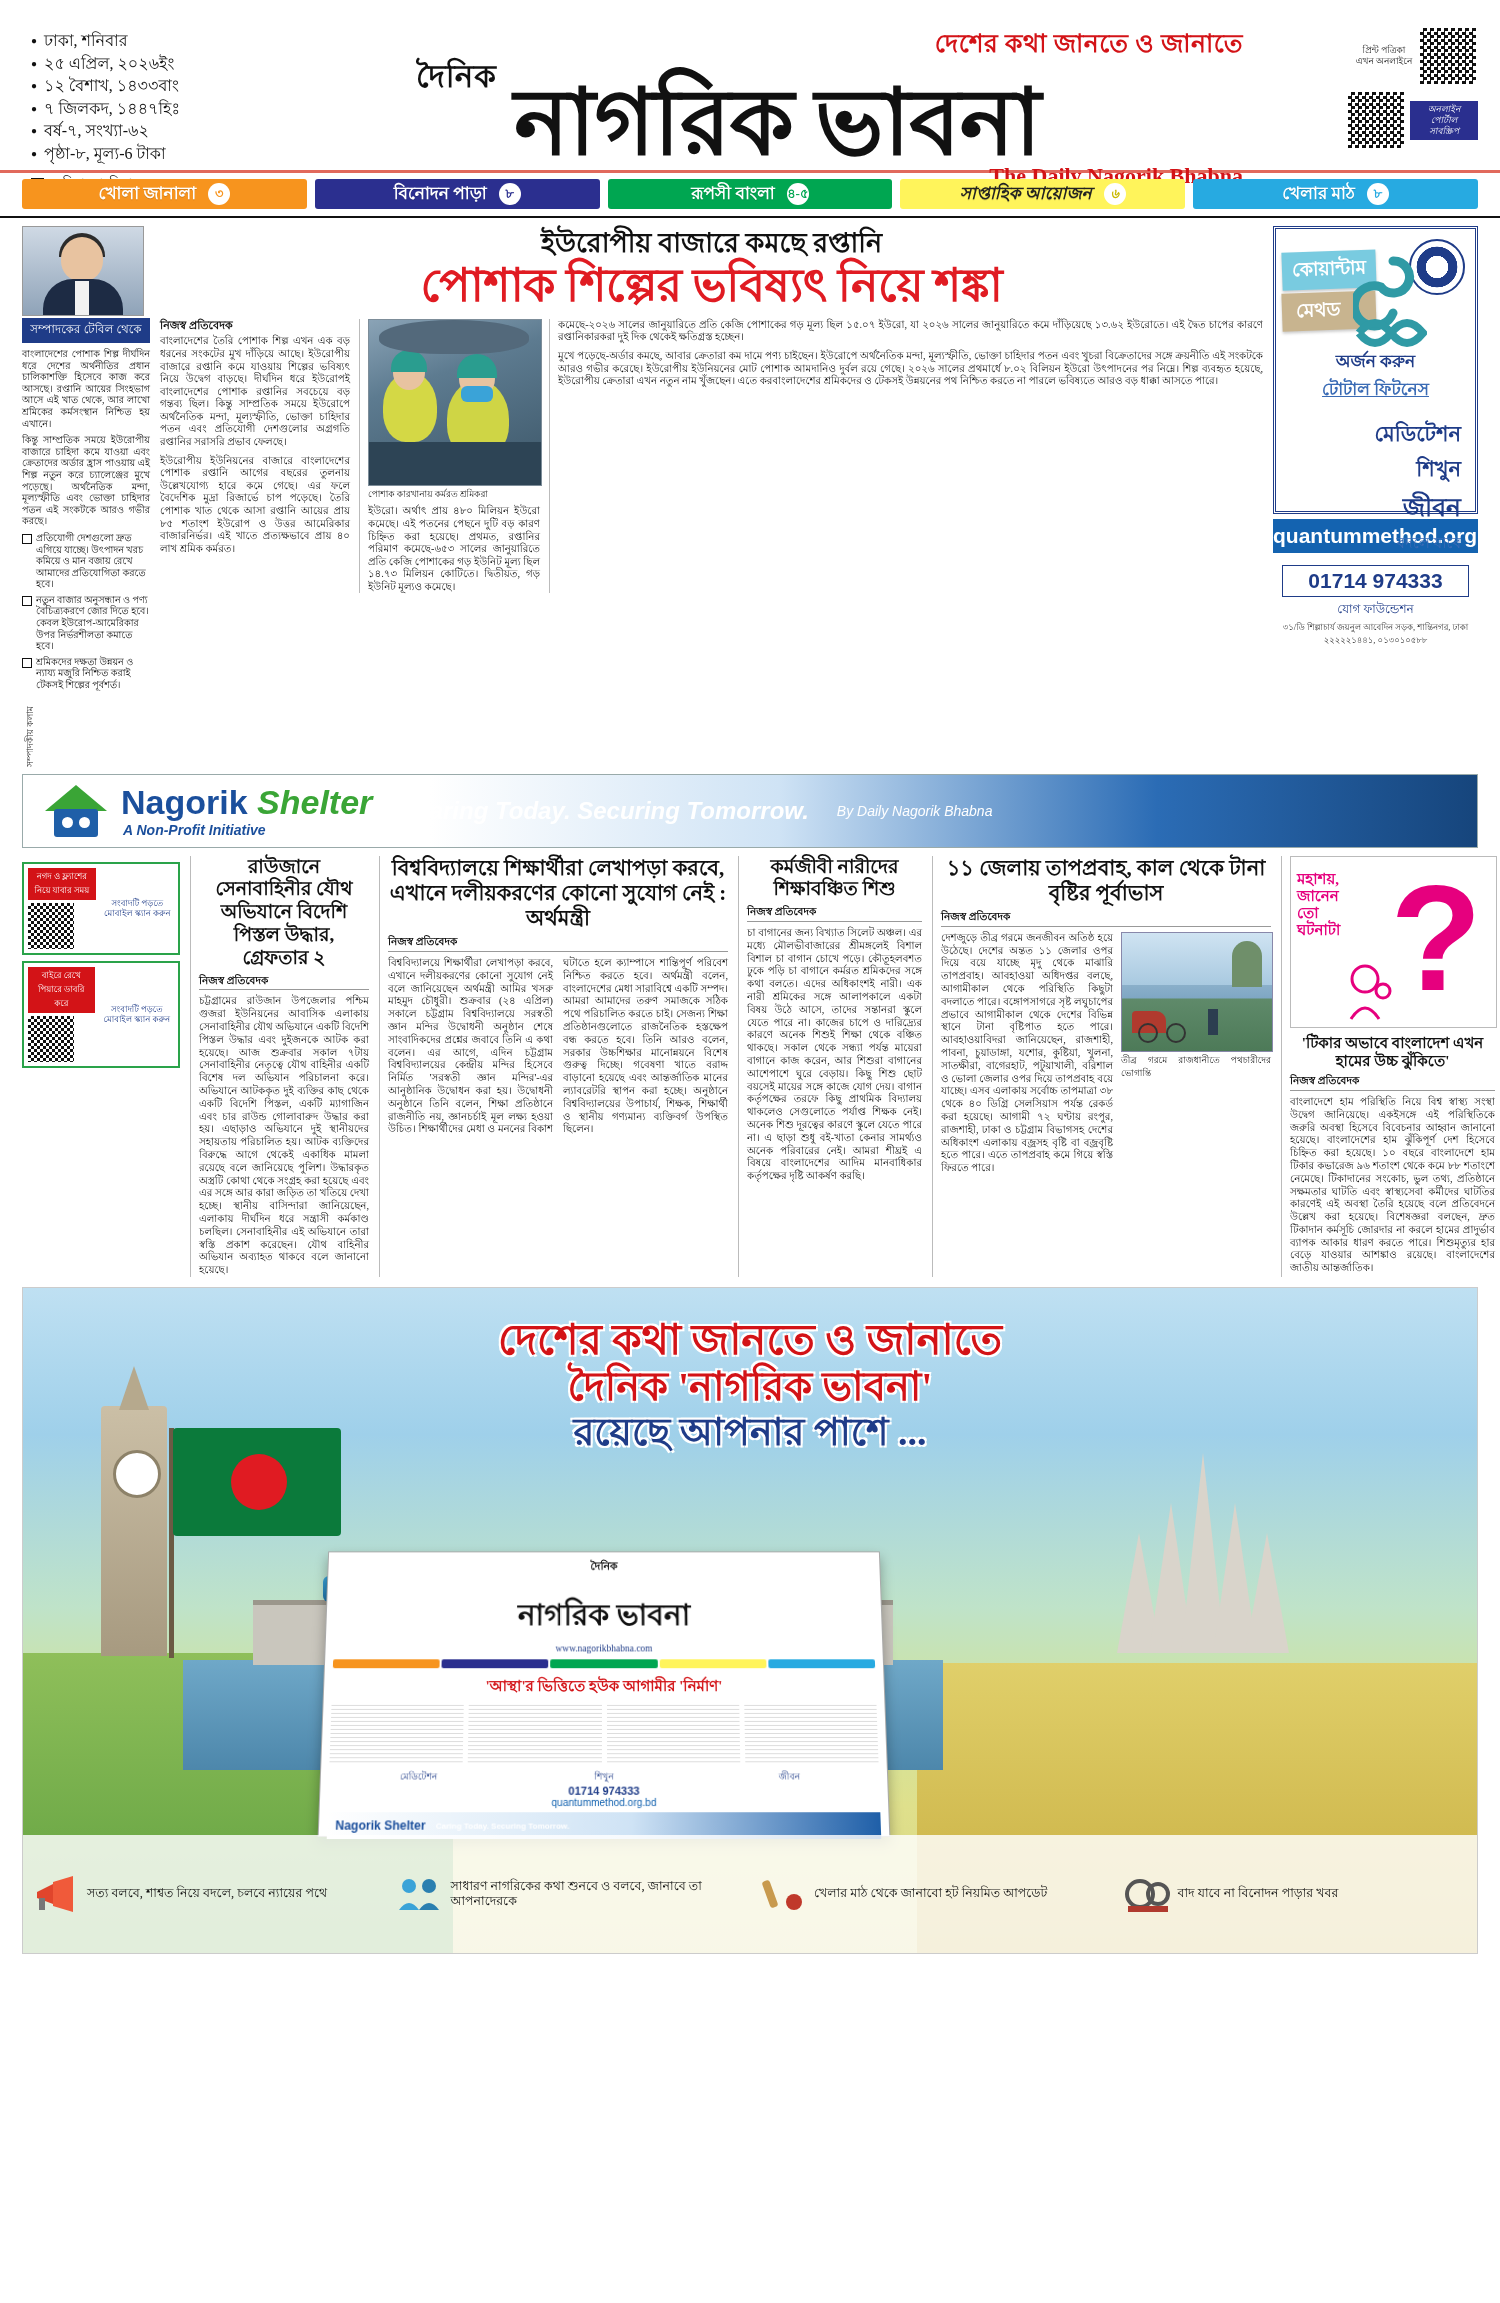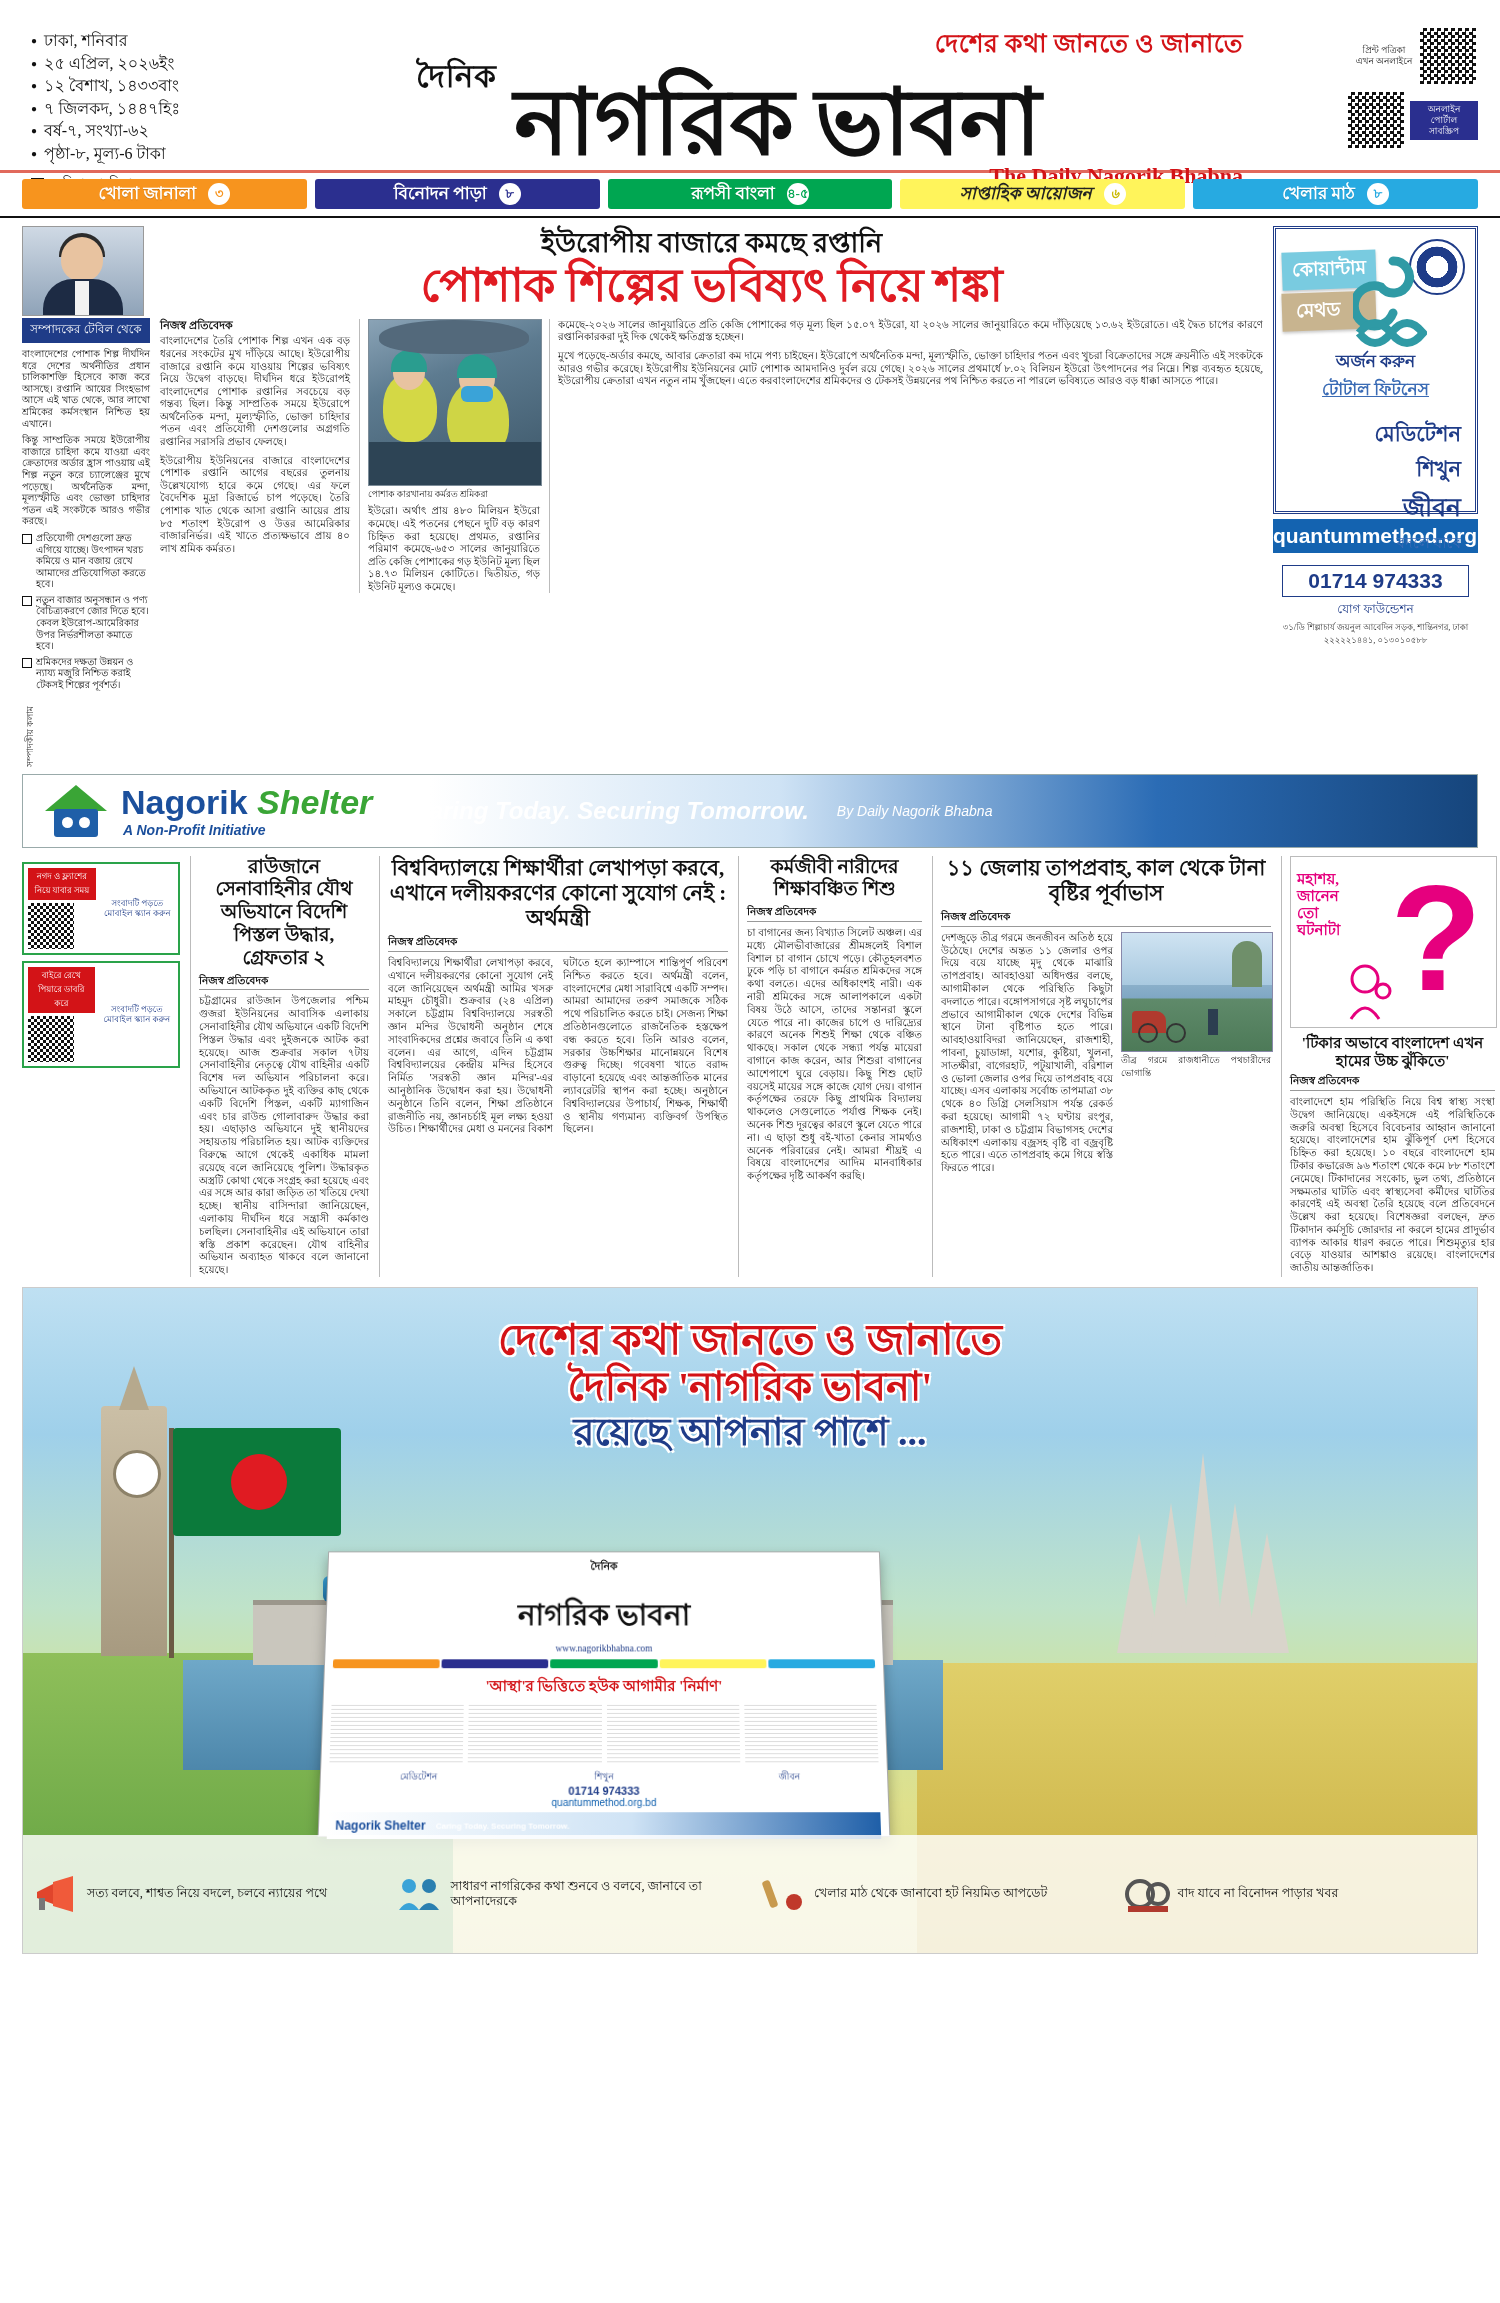--- a/index.html
+++ b/index.html
@@ -29,21 +29,21 @@
     font-size:92px;font-weight:bold;color:#111;letter-spacing:-1px;line-height:.95;
     margin-top:-12px; position:relative; white-space:nowrap;
   }
   .eng{color:#d31317;font-size:22px;font-weight:bold;text-align:right;padding-right:30px;margin-top:-4px;
        font-family:"Liberation Serif",serif;font-style:normal;}
 
   .mh-right{width:205px;flex:0 0 205px;display:flex;flex-direction:column;gap:4px;align-items:flex-end;padding-top:4px;}
   .qr-row{display:flex;gap:4px;align-items:center;}
   .qr{width:56px;height:56px;background:
       repeating-conic-gradient(#111 0 25%, #fff 0 50%) 0 0/7px 7px;border:2px solid #fff;}
-  .qr-cap{font-size:9px;background:#2a2f8f;color:#fff;padding:3px 5px;text-align:center;line-height:11px;width:58px;}
+  .qr-cap{font-size:9px;background:#2a2f8f;color:#fff;padding:3px 5px;text-align:center;line-height:11px;width:58px;font-style:italic;}
   .qr-cap2{font-size:9px;color:#111;text-align:center;line-height:11px;width:60px;}
 
   
   .navbar{display:flex;gap:8px;padding:6px 22px 7px 22px;border-top:3px solid #e1695c;border-bottom:2px solid #111;}
   .nav-item{flex:1;display:flex;align-items:center;justify-content:center;gap:12px;
             height:30px;border-radius:3px;color:#fff;font-size:17px;font-weight:bold;position:relative;}
   .nav-item .lbl{text-shadow:0 1px 0 rgba(0,0,0,.15);}
   .nav-item .pg{width:22px;height:22px;border-radius:50%;background:#fff;display:flex;align-items:center;
                 justify-content:center;font-size:13px;font-weight:bold;}
 

